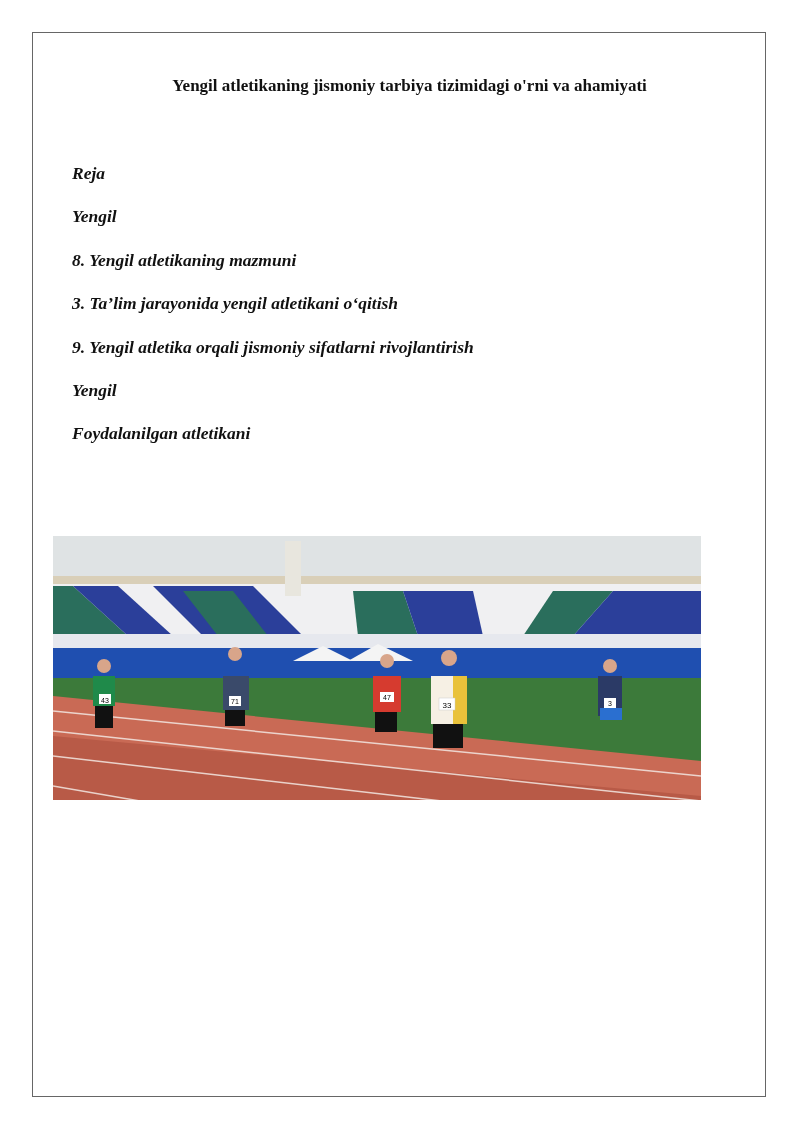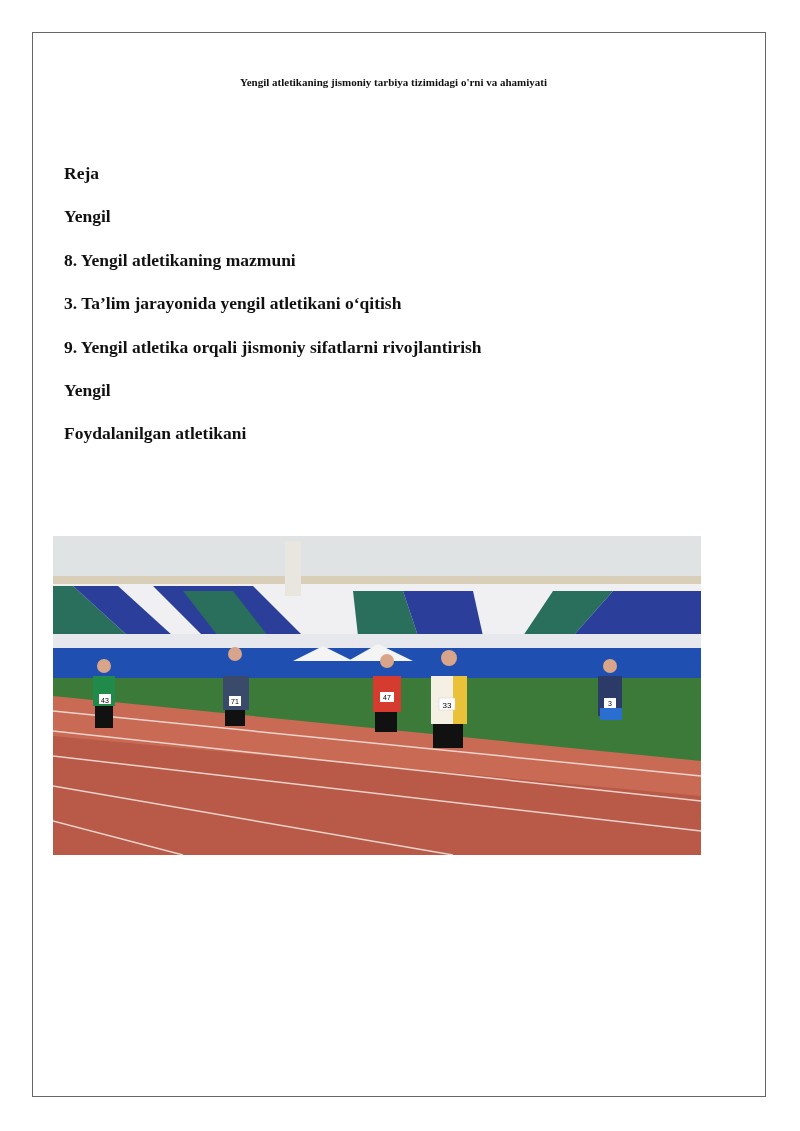--- a/index.html
+++ b/index.html
@@ -1,20 +1,20 @@
 <!DOCTYPE html>
 <html><head>
   <meta charset="utf-8">
   <style>
     html, body { margin: 0; padding: 0; background: #ffffff; }
     body { width: 800px; height: 1131px; position: relative; overflow: hidden; font-family: "Liberation Serif", "DejaVu Serif", serif; color: #111; }
     .page-border { position: absolute; left: 32px; top: 32px; width: 734px; height: 1065px; border: 1.5px solid #666; box-sizing: border-box; }
-    .title { position: absolute; left: 16px; width: 755px; top: 76px; text-align: center; font-weight: bold; font-size: 11px; letter-spacing: 0; }
-    .toc-item { position: absolute; left: 64px; font-weight: bold; font-size: 17.5px; white-space: nowrap; }
-    .photo { position: absolute; left: 53px; top: 536px; width: 648px; height: 319px; overflow: hidden; }
+    .title { position: absolute; left: 32px; width: 755px; top: 76px; text-align: center; font-weight: bold; font-size: 17px; letter-spacing: 0; }
+    .toc-item { position: absolute; left: 72px; font-weight: bold; font-size: 17.5px; white-space: nowrap; font-style: italic; }
+    .photo { position: absolute; left: 53px; top: 536px; width: 648px; height: 264px; overflow: hidden; }
     .photo svg { display: block; }
   </style>
 </head>
 <body>
 
 <div class="page-border"></div>
 
 <div class="title">Yengil atletikaning jismoniy tarbiya tizimidagi o'rni va ahamiyati</div>
 
 <div class="toc-item" style="top:163px">Reja</div>

